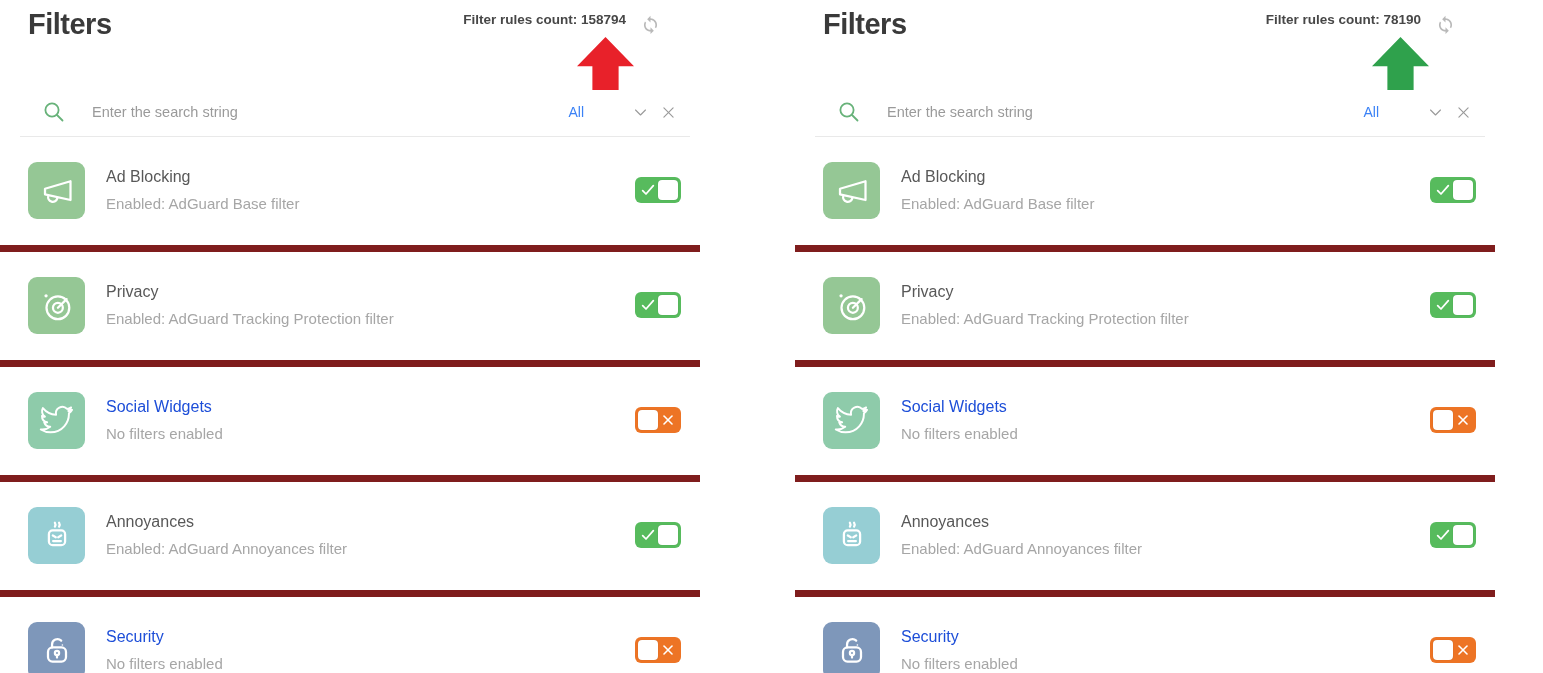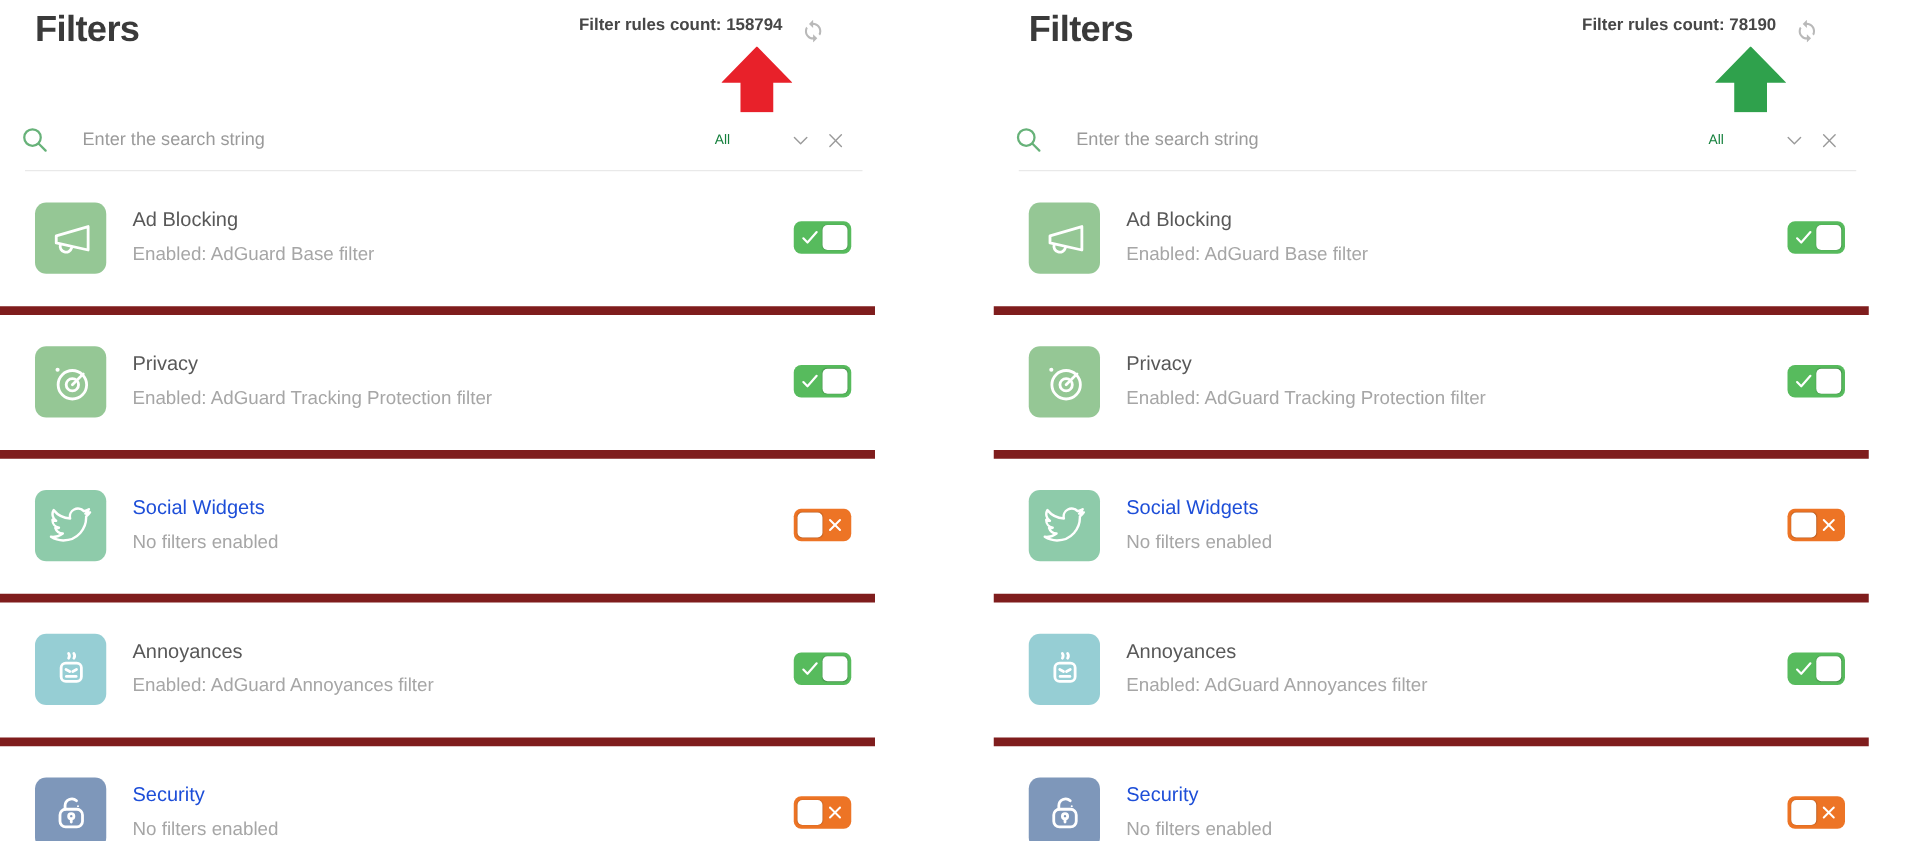--- a/index.html
+++ b/index.html
@@ -28,31 +28,31 @@
   .refresh-btn svg{width:21px;height:21px;display:block;}
 
   .block-arrow{
     position:absolute;top:37px;right:66px;width:57px;height:53px;
     clip-path:polygon(50% 0,100% 55%,73% 55%,73% 100%,27% 100%,27% 55%,0 55%);
   }
   .arrow-red{background:var(--arrow-red,#e8212a);}
   .arrow-green{background:var(--arrow-green,#2fa14c);}
 
   .search-row{
-    position:absolute;top:94px;left:16px;right:23px;height:36px;
+    position:absolute;top:94px;left:42px;right:23px;height:36px;
     display:flex;align-items:center;
   }
   .search-glass{width:24px;height:24px;flex:none;}
   .search-glass svg{width:24px;height:24px;display:block;}
   .search-input{
     flex:1;margin-left:24px;border:none;outline:none;background:transparent;
     font-family:inherit;font-size:14.5px;color:#555;min-width:0;
   }
   .search-input::placeholder{color:#9a9a9a;opacity:1;}
-  .search-cat{font-size:11px;color:#15803d;margin-right:48px;cursor:pointer;}
+  .search-cat{font-size:14px;color:#3b82f6;margin-right:48px;cursor:pointer;}
   .chevron-btn,.clear-btn{width:17px;height:17px;cursor:pointer;flex:none;}
   .chevron-btn{margin-right:11px;}
   .chevron-btn svg,.clear-btn svg{width:17px;height:17px;display:block;}
 
   .search-divider{
     position:absolute;top:136px;left:20px;width:670px;height:1px;background:#e9e9e9;
   }
 
   .list{position:absolute;top:137px;left:0;width:700px;}
   .row{position:relative;height:108px;}

